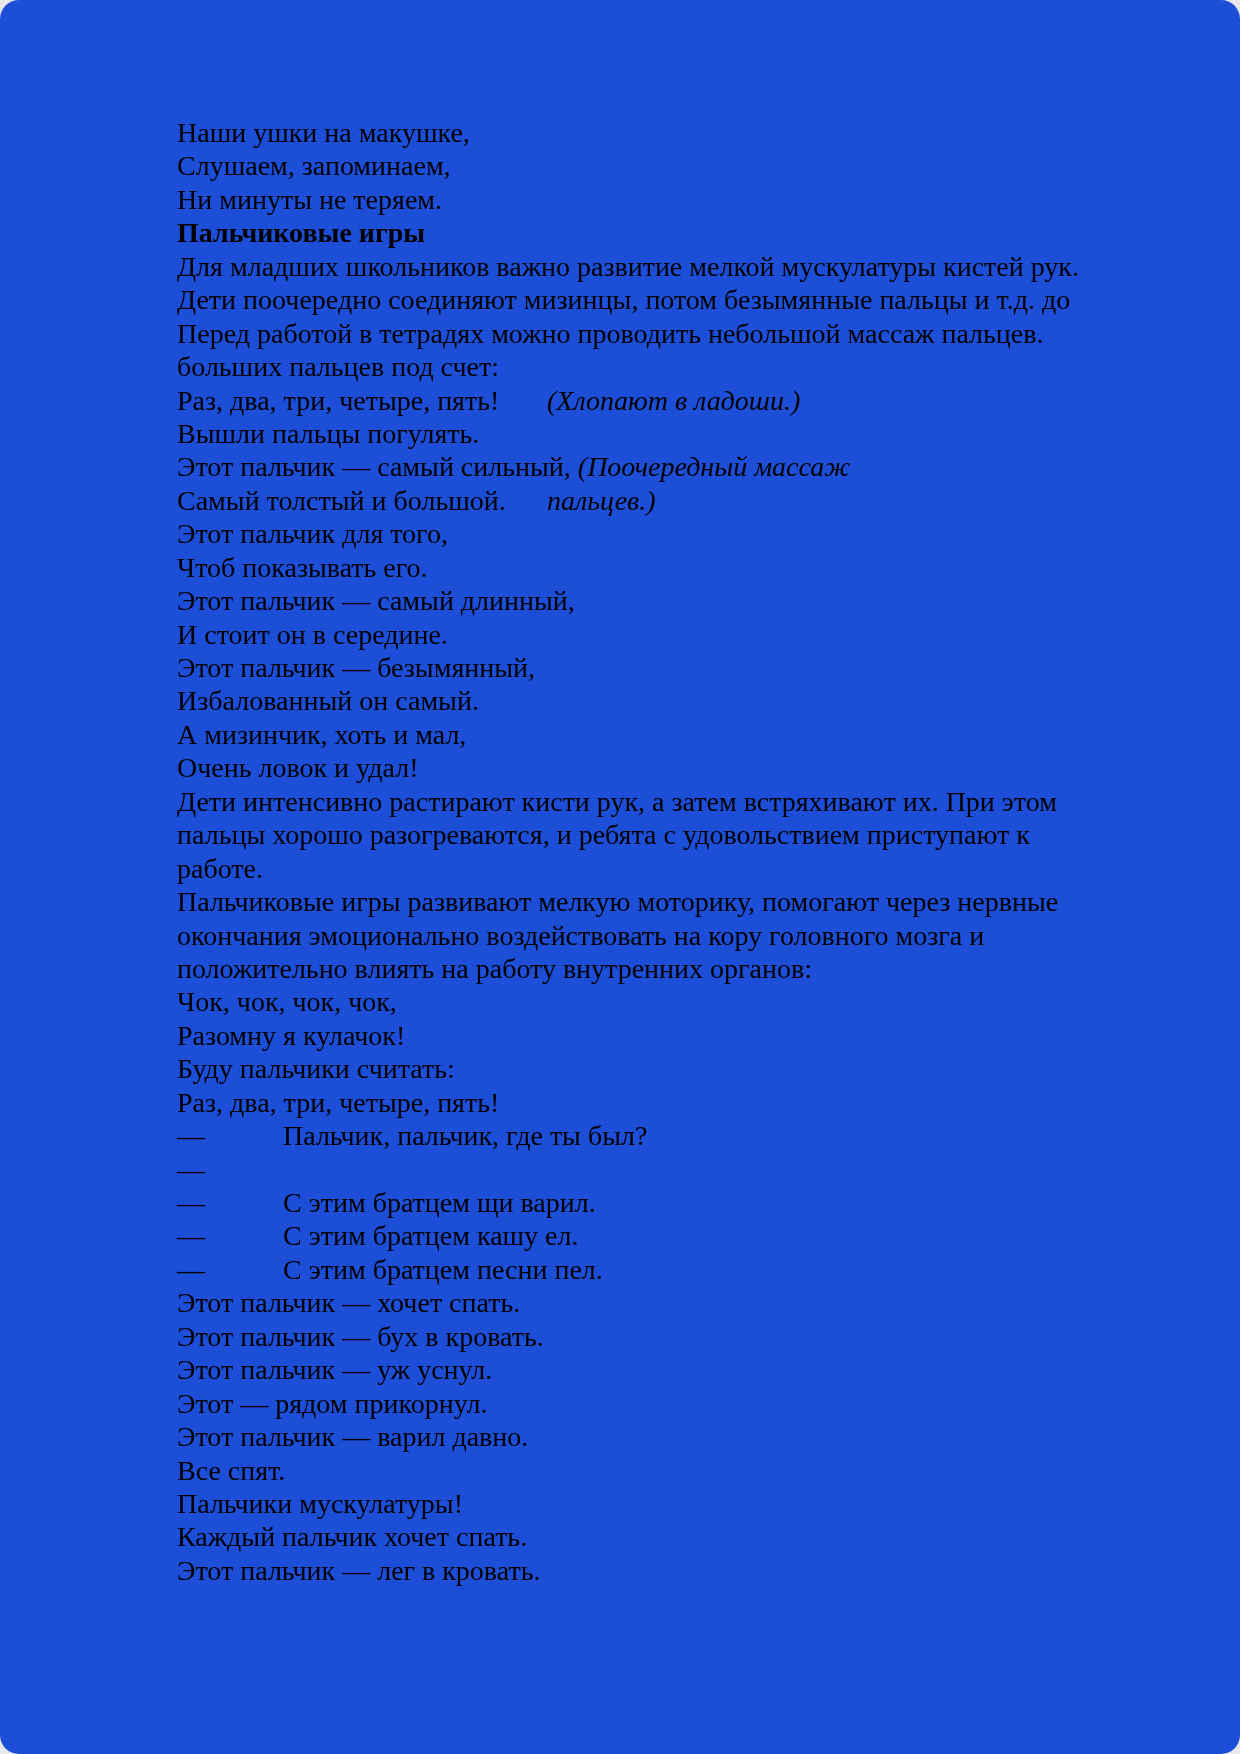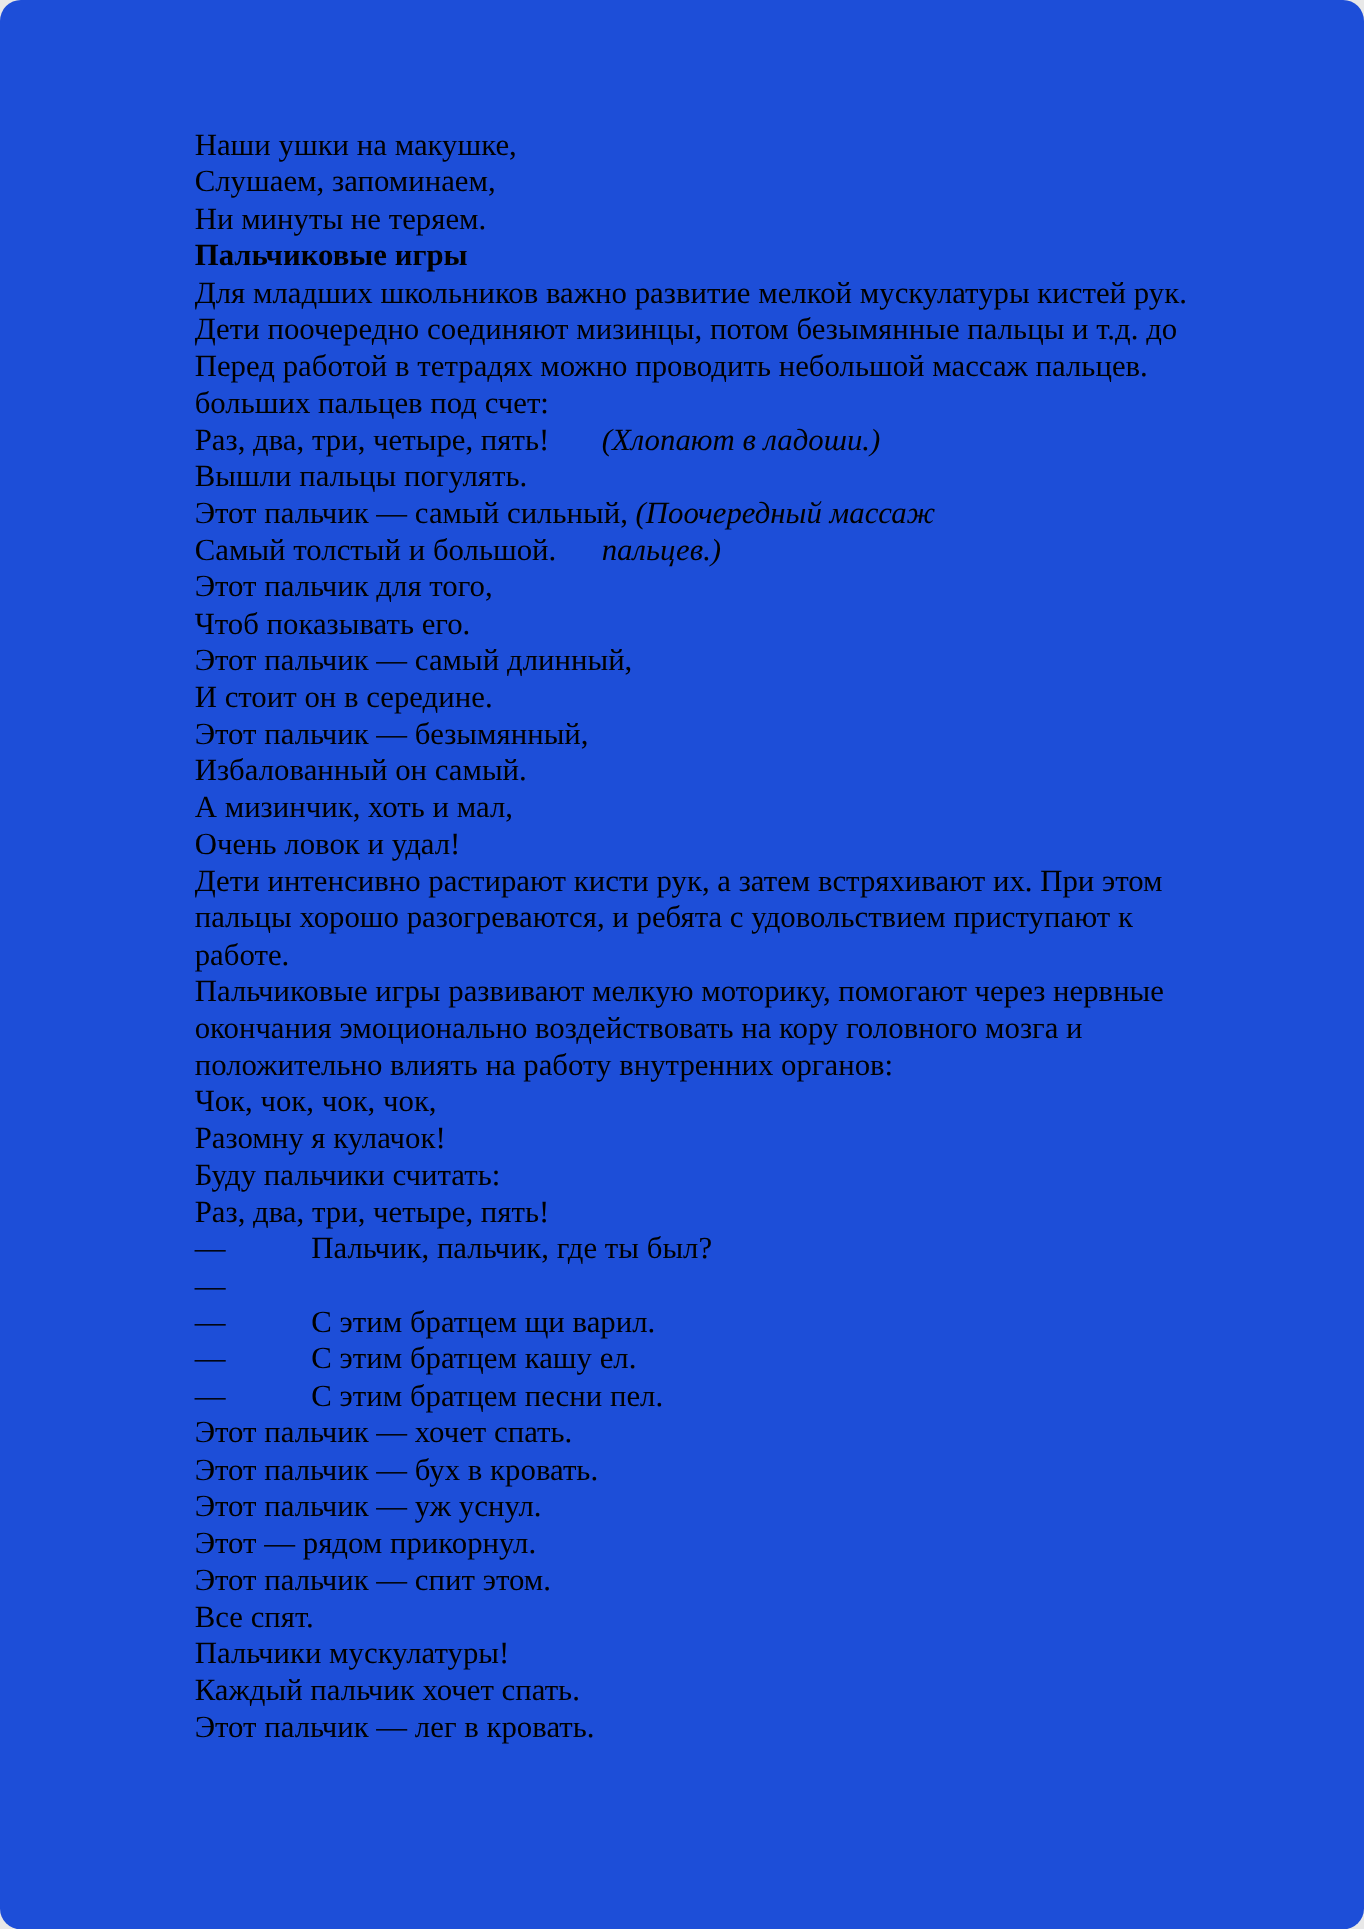--- a/index.html
+++ b/index.html
@@ -82,19 +82,19 @@
       <div class="line">Раз, два, три, четыре, пять!</div>
       <div class="line"><span>—</span><span class="dash-text">Пальчик, пальчик, где ты был?</span></div>
       <div class="line"><span>—</span></div>
       <div class="line"><span>—</span><span class="dash-text">С этим братцем щи варил.</span></div>
       <div class="line"><span>—</span><span class="dash-text">С этим братцем кашу ел.</span></div>
       <div class="line"><span>—</span><span class="dash-text">С этим братцем песни пел.</span></div>
       <div class="line">Этот пальчик — хочет спать.</div>
       <div class="line">Этот пальчик — бух в кровать.</div>
       <div class="line">Этот пальчик — уж уснул.</div>
       <div class="line">Этот — рядом прикорнул.</div>
-      <div class="line">Этот пальчик — спит этом.</div>
+      <div class="line">Этот пальчик — варил давно.</div>
       <div class="line">Все спят.</div>
       <div class="line">Пальчики мускулатуры!</div>
       <div class="line">Каждый пальчик хочет спать.</div>
       <div class="line">Этот пальчик — лег в кровать.</div>
     </div>
 </div>
 
 </body></html>

